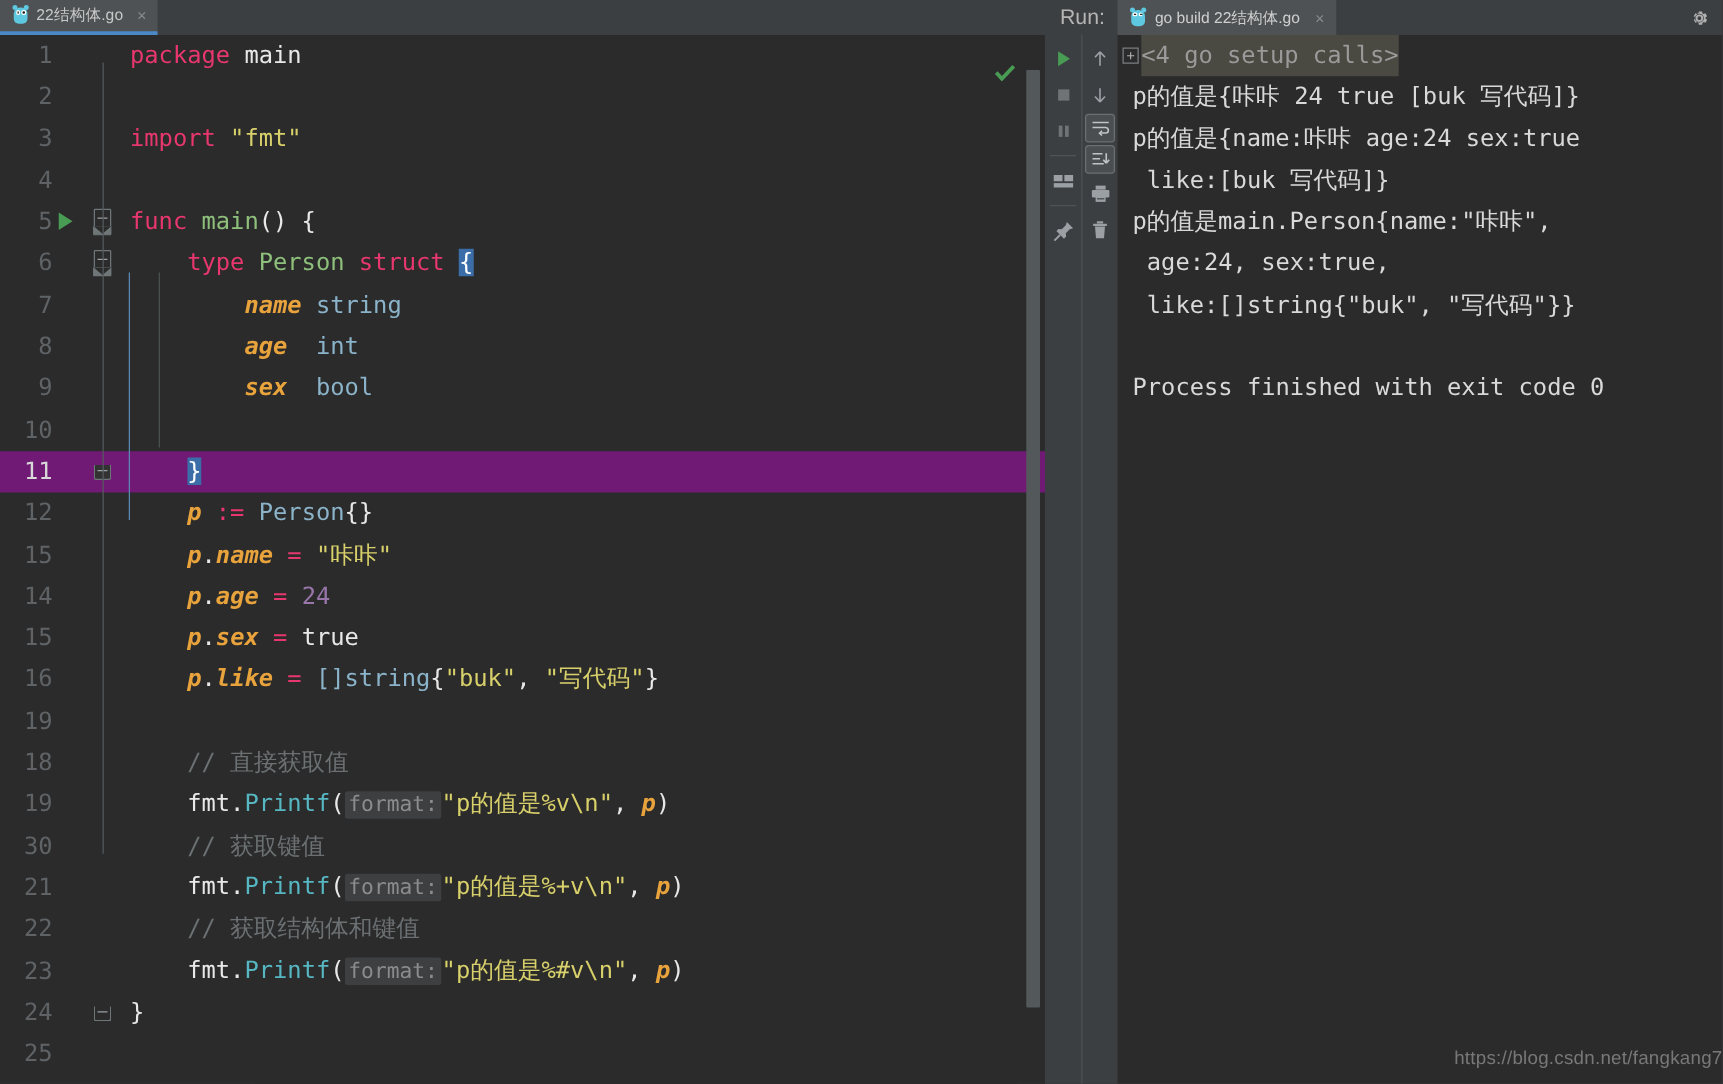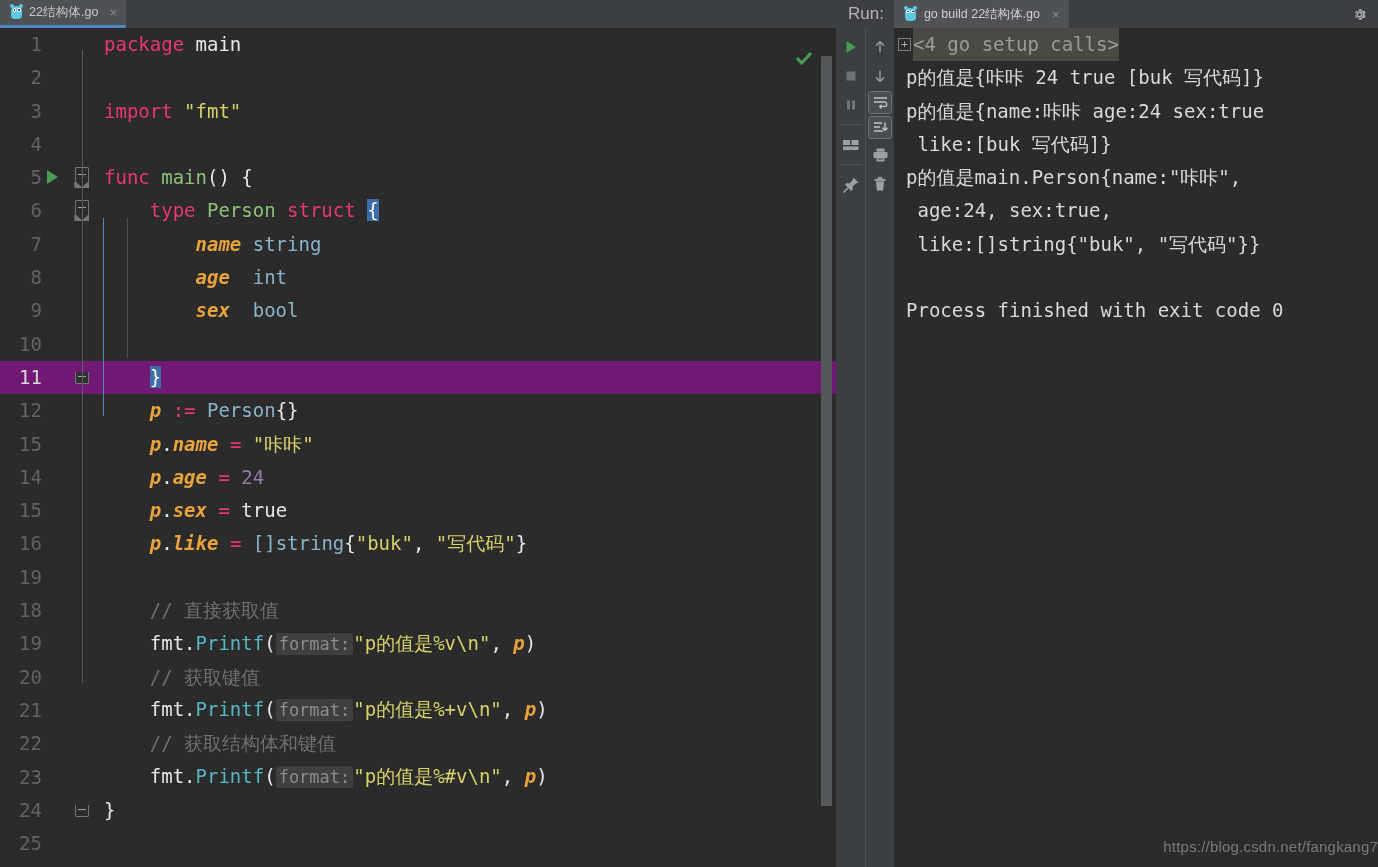--- a/index.html
+++ b/index.html
@@ -342,21 +342,21 @@
           <div class="code-row"><div class="gutter-num">10</div><div class="gutter-icons"></div></div>
           <div class="code-row current"><div class="gutter-num">11</div><div class="gutter-icons"><div class="fold-end"></div></div><div class="code-text"><span class="ident">    </span><span class="brace-hl">}</span></div></div>
           <div class="code-row"><div class="gutter-num">12</div><div class="gutter-icons"></div><div class="code-text"><span class="ident">    </span><span class="field">p</span><span class="op"> := </span><span class="type">Person</span><span class="white">{}</span></div></div>
           <div class="code-row"><div class="gutter-num">15</div><div class="gutter-icons"></div><div class="code-text"><span class="ident">    </span><span class="field">p</span><span class="white">.</span><span class="field">name</span><span class="op"> = </span><span class="str">"咔咔"</span></div></div>
           <div class="code-row"><div class="gutter-num">14</div><div class="gutter-icons"></div><div class="code-text"><span class="ident">    </span><span class="field">p</span><span class="white">.</span><span class="field">age</span><span class="op"> = </span><span class="num">24</span></div></div>
           <div class="code-row"><div class="gutter-num">15</div><div class="gutter-icons"></div><div class="code-text"><span class="ident">    </span><span class="field">p</span><span class="white">.</span><span class="field">sex</span><span class="op"> = </span><span class="white">true</span></div></div>
           <div class="code-row"><div class="gutter-num">16</div><div class="gutter-icons"></div><div class="code-text"><span class="ident">    </span><span class="field">p</span><span class="white">.</span><span class="field">like</span><span class="op"> = </span><span class="type">[]string</span><span class="white">{</span><span class="str">"buk"</span><span class="white">, </span><span class="str">"写代码"</span><span class="white">}</span></div></div>
           <div class="code-row"><div class="gutter-num">19</div><div class="gutter-icons"></div><div class="code-text"></div></div>
           <div class="code-row"><div class="gutter-num">18</div><div class="gutter-icons"></div><div class="code-text"><span class="ident">    </span><span class="comment">// 直接获取值</span></div></div>
           <div class="code-row"><div class="gutter-num">19</div><div class="gutter-icons"></div><div class="code-text"><span class="ident">    </span><span class="white">fmt</span><span class="white">.</span><span class="fn">Printf</span><span class="white">(</span><span class="hint">format:</span><span class="str">"p的值是%v\n"</span><span class="white">, </span><span class="field">p</span><span class="white">)</span></div></div>
-          <div class="code-row"><div class="gutter-num">20</div><div class="gutter-icons"></div><div class="code-text"><span class="ident">    </span><span class="comment">// 获取键值</span></div></div>
+          <div class="code-row"><div class="gutter-num">30</div><div class="gutter-icons"></div><div class="code-text"><span class="ident">    </span><span class="comment">// 获取键值</span></div></div>
           <div class="code-row"><div class="gutter-num">21</div><div class="gutter-icons"></div><div class="code-text"><span class="ident">    </span><span class="white">fmt</span><span class="white">.</span><span class="fn">Printf</span><span class="white">(</span><span class="hint">format:</span><span class="str">"p的值是%+v\n"</span><span class="white">, </span><span class="field">p</span><span class="white">)</span></div></div>
           <div class="code-row"><div class="gutter-num">22</div><div class="gutter-icons"></div><div class="code-text"><span class="ident">    </span><span class="comment">// 获取结构体和键值</span></div></div>
           <div class="code-row"><div class="gutter-num">23</div><div class="gutter-icons"></div><div class="code-text"><span class="ident">    </span><span class="white">fmt</span><span class="white">.</span><span class="fn">Printf</span><span class="white">(</span><span class="hint">format:</span><span class="str">"p的值是%#v\n"</span><span class="white">, </span><span class="field">p</span><span class="white">)</span></div></div>
           <div class="code-row"><div class="gutter-num">24</div><div class="gutter-icons"><div class="fold-end on-dark"></div></div><div class="code-text"><span class="white">}</span></div></div>
           <div class="code-row"><div class="gutter-num">25</div><div class="gutter-icons"></div><div class="code-text"></div></div>
         </div>
 
       <div class="indent-guide" style="left:127px; top:190px; height:140px;"></div>
       <div class="indent-guide active" style="left:103px; top:190px; height:198px;"></div>
 

